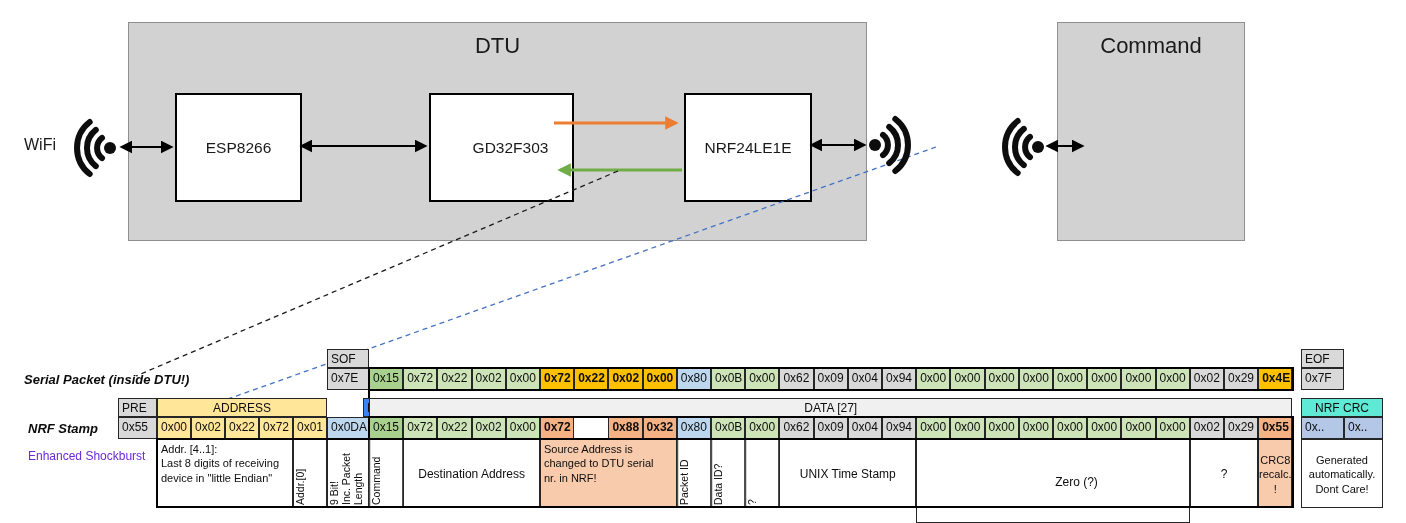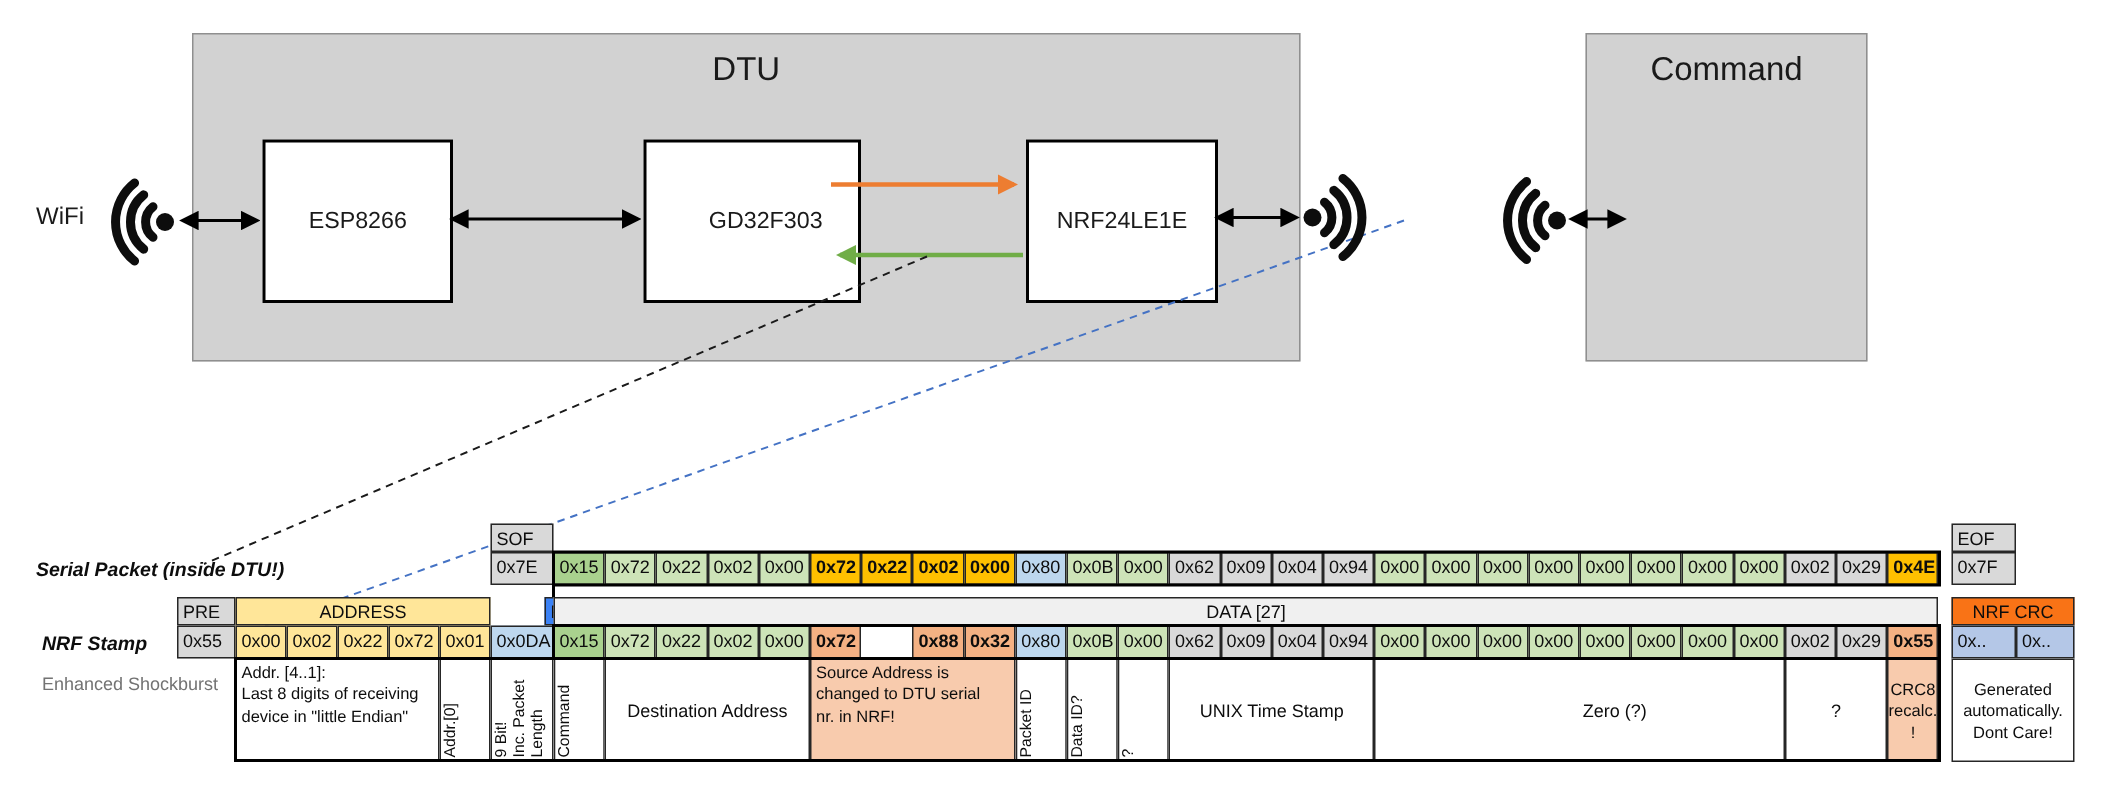--- a/index.html
+++ b/index.html
@@ -4,21 +4,21 @@
 <style>
   html,body{margin:0;padding:0;background:#ffffff;}
   body{width:1406px;height:523px;overflow:hidden;font-family:"Liberation Sans",sans-serif;}
   .stage{position:relative;width:1406px;height:523px;}
   svg.overlay{position:absolute;left:0;top:0;pointer-events:none;}
   .gbox{position:absolute;background:#d2d2d2;border:1px solid #8f8f8f;}
   .gtitle{position:absolute;width:100%;text-align:center;top:10px;font-size:22px;color:#1a1a1a;}
   .chip{position:absolute;background:#ffffff;border:2px solid #000;display:flex;align-items:center;justify-content:center;font-size:15.5px;color:#1a1a1a;}
   .wifi-label{position:absolute;left:24px;top:136px;font-size:16px;color:#1a1a1a;}
   .plabel{position:absolute;font-size:13px;font-weight:bold;font-style:italic;color:#0d0d0d;white-space:nowrap;}
-  .sublabel{position:absolute;font-size:12px;color:#737373;white-space:nowrap;}
+  .sublabel{position:absolute;font-size:12px;color:#6d28d9;white-space:nowrap;}
   .cell{position:absolute;box-sizing:border-box;border:1px solid #262626;font-size:12px;color:#0d0d0d;
         padding:2px 2px 0 3px;overflow:hidden;white-space:nowrap;line-height:1.2;}
   .ctr{text-align:center;padding-left:0;padding-right:0;}
   .b{font-weight:bold;}
   .pre{white-space:pre-line;font-size:11px;line-height:1.3;}
   .vert{writing-mode:vertical-rl;transform:rotate(180deg);font-size:10.5px;white-space:pre-line;
         padding:2px 0 3px 0;text-align:left;line-height:1.15;}
   .blockline{position:absolute;border:2px solid #000;box-sizing:border-box;pointer-events:none;background:transparent;}
 </style>
 </head>
@@ -126,21 +126,21 @@
       <div class="cell" style="left: 1155.6px; top: 368px; width: 34.2px; height: 22px; background: rgb(205, 227, 184);">0x00</div>
       <div class="cell" style="left: 1189.8px; top: 368px; width: 34.2px; height: 22px; background: rgb(217, 217, 217);">0x02</div>
       <div class="cell" style="left: 1224px; top: 368px; width: 34.2px; height: 22px; background: rgb(217, 217, 217);">0x29</div>
       <div class="cell b" style="left: 1258.2px; top: 368px; width: 34.2px; height: 22px; background: rgb(255, 192, 0);">0x4E</div>
       <div class="cell" style="left: 1301px; top: 349px; width: 43px; height: 19px; background: rgb(217, 217, 217);">EOF</div>
       <div class="cell" style="left: 1301px; top: 368px; width: 43px; height: 22px; background: rgb(217, 217, 217);">0x7F</div>
       <div class="cell" style="left: 118px; top: 398px; width: 39px; height: 19px; background: rgb(217, 217, 217);">PRE</div>
       <div class="cell ctr" style="left: 157px; top: 398px; width: 170px; height: 19px; background: rgb(255, 230, 153);">ADDRESS</div>
       <div class="cell" style="left: 327px; top: 398px; width: 42px; height: 19px; background: #3b82f6; margin-left: 36px;">PCF</div>
       <div class="cell ctr" style="left: 369px; top: 398px; width: 923.4px; height: 19px; background: rgb(240, 240, 240);">DATA [27]</div>
-      <div class="cell ctr" style="left: 1301px; top: 398px; width: 82px; height: 19px; background: #f97316;">NRF CRC</div>
+      <div class="cell ctr" style="left: 1301px; top: 398px; width: 82px; height: 19px; background: #5eead4;">NRF CRC</div>
       <div class="cell" style="left: 118px; top: 417px; width: 39px; height: 22px; background: rgb(217, 217, 217);">0x55</div>
       <div class="cell" style="left: 157px; top: 417px; width: 34px; height: 22px; background: rgb(255, 230, 153);">0x00</div>
       <div class="cell" style="left: 191px; top: 417px; width: 34px; height: 22px; background: rgb(255, 230, 153);">0x02</div>
       <div class="cell" style="left: 225px; top: 417px; width: 34px; height: 22px; background: rgb(255, 230, 153);">0x22</div>
       <div class="cell" style="left: 259px; top: 417px; width: 34px; height: 22px; background: rgb(255, 230, 153);">0x72</div>
       <div class="cell" style="left: 293px; top: 417px; width: 34px; height: 22px; background: rgb(255, 230, 153);">0x01</div>
       <div class="cell" style="left: 327px; top: 417px; width: 42px; height: 22px; background: rgb(189, 215, 238);">0x0DA</div>
       <div class="cell" style="left: 369px; top: 417px; width: 34.2px; height: 22px; background: rgb(169, 209, 142);">0x15</div>
       <div class="cell" style="left: 403.2px; top: 417px; width: 34.2px; height: 22px; background: rgb(205, 227, 184);">0x72</div>
       <div class="cell" style="left: 437.4px; top: 417px; width: 34.2px; height: 22px; background: rgb(205, 227, 184);">0x22</div>
@@ -179,21 +179,21 @@
 Length</div>
       <div class="cell vert" style="left: 369px; top: 439px; width: 34.2px; height: 69px; background: rgb(255, 255, 255);">Command</div>
       <div class="cell ctr" style="left: 403.2px; top: 439px; width: 136.8px; height: 69px; background: rgb(255, 255, 255); display: flex; align-items: center; justify-content: center;">Destination Address</div>
       <div class="cell pre" style="left: 540px; top: 439px; width: 136.8px; height: 69px; background: rgb(248, 203, 173);">Source Address is
 changed to DTU serial
 nr. in NRF!</div>
       <div class="cell vert" style="left: 676.8px; top: 439px; width: 34.2px; height: 69px; background: rgb(255, 255, 255);">Packet ID</div>
       <div class="cell vert" style="left: 711px; top: 439px; width: 34.2px; height: 69px; background: rgb(255, 255, 255);">Data ID?</div>
       <div class="cell vert" style="left: 745.2px; top: 439px; width: 34.2px; height: 69px; background: rgb(255, 255, 255);">?</div>
       <div class="cell ctr" style="left: 779.4px; top: 439px; width: 136.8px; height: 69px; background: rgb(255, 255, 255); display: flex; align-items: center; justify-content: center; text-align: center;">UNIX Time Stamp</div>
-      <div class="cell ctr" style="left: 916.2px; top: 439px; width: 273.6px; height: 69px; background: rgb(255, 255, 255); display: flex; align-items: center; justify-content: center; padding-left: 47px;">Zero (?)</div>
+      <div class="cell ctr" style="left: 916.2px; top: 439px; width: 273.6px; height: 84px; background: rgb(255, 255, 255); display: flex; align-items: center; justify-content: center; padding-left: 47px;">Zero (?)</div>
       <div class="cell ctr" style="left: 1189.8px; top: 439px; width: 68.4px; height: 69px; background: rgb(255, 255, 255); display: flex; align-items: center; justify-content: center;">?</div>
       <div class="cell pre ctr" style="left: 1258.2px; top: 439px; width: 34.2px; height: 69px; background: rgb(248, 203, 173); display: flex; align-items: center; justify-content: center;">CRC8
 recalc.
 !</div>
       <div class="cell pre ctr" style="left: 1301px; top: 439px; width: 82px; height: 69px; background: rgb(255, 255, 255); display: flex; align-items: center; justify-content: center;">Generated
 automatically.
 Dont Care!</div>
     </div>
 
   <div class="blockline" style="left:368px;top:367px;width:926px;height:24px;"></div>

